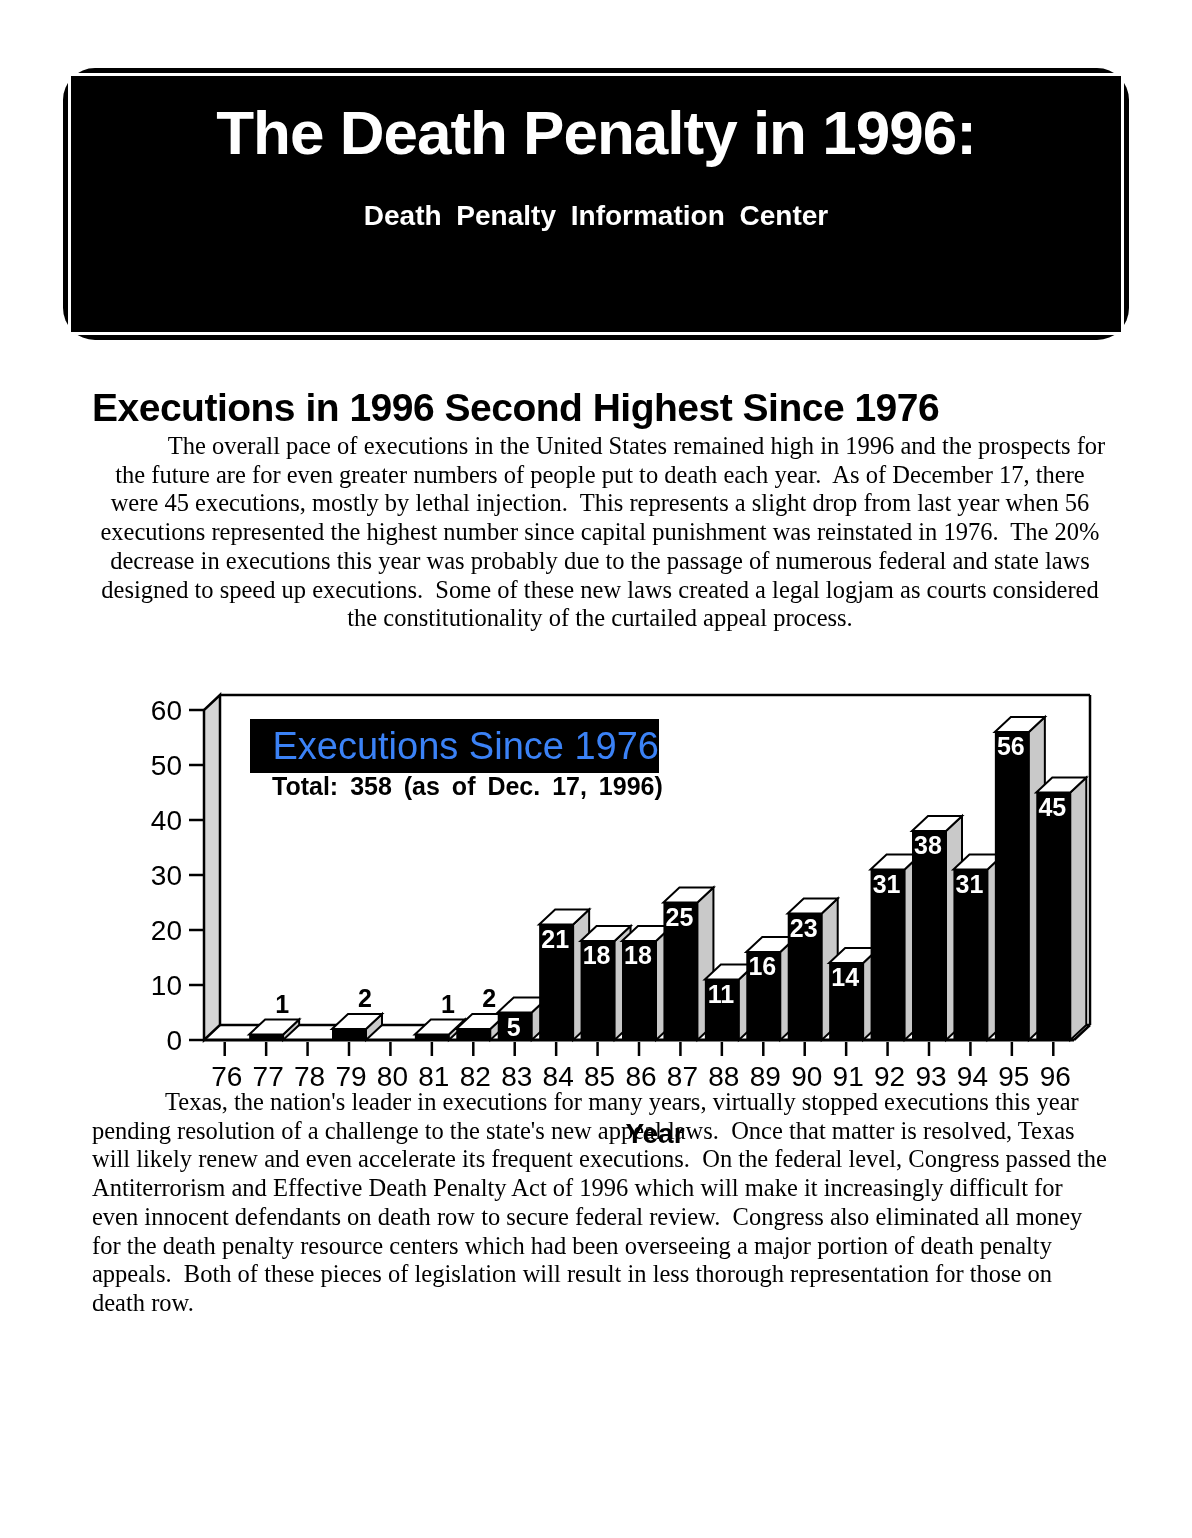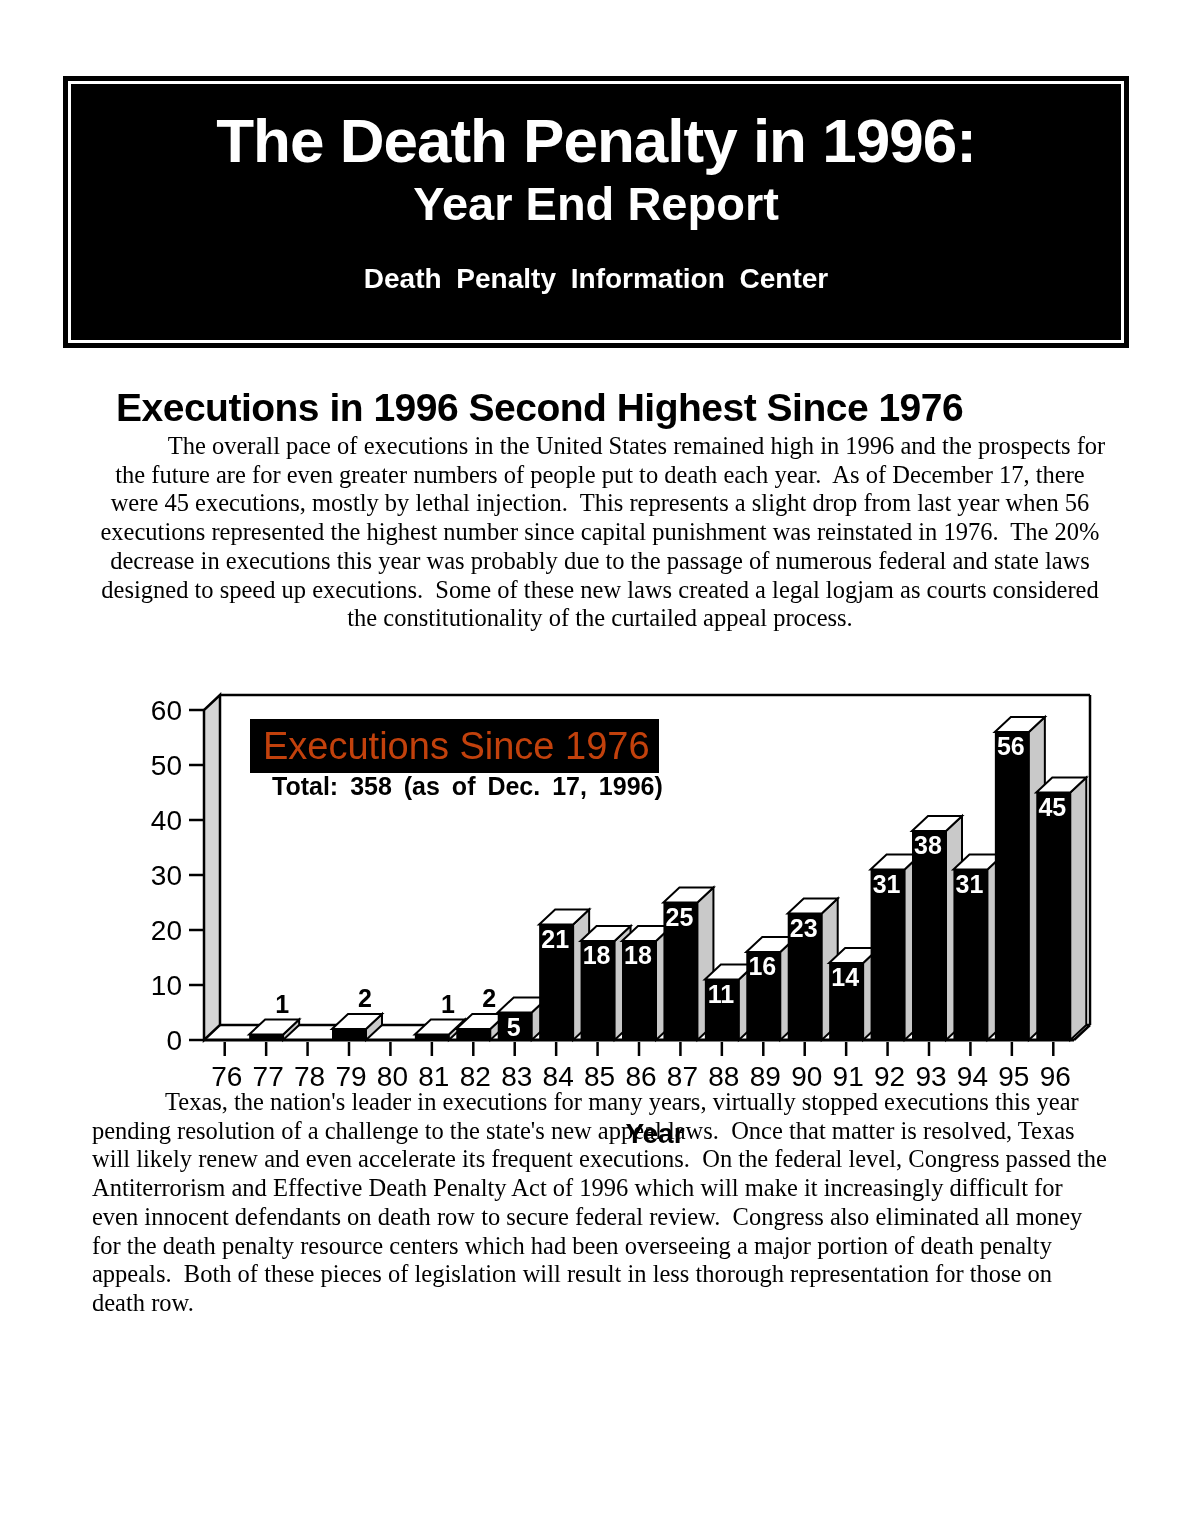--- a/index.html
+++ b/index.html
@@ -4,69 +4,68 @@
 <style>
   html,body{margin:0;padding:0;background:#fff;}
   body{
     width:1192px;height:1538px;position:relative;overflow:hidden;
     font-family:"Liberation Serif",serif;color:#000;
   }
   .abs{position:absolute;}
 
   
   .banner{
-    left:63px;top:76px;width:1066px;height:272px;
-    background:#000;box-sizing:border-box;padding:5px;
+    left:63px;top:68px;width:1066px;height:272px;
+    background:#000;box-sizing:border-box;padding:5px;border-radius:32px;
   }
   .banner-inner{
     width:100%;height:100%;box-sizing:border-box;
     border:3px solid #fff;background:#000;color:#fff;
     text-align:center;font-family:"Liberation Sans",sans-serif;
   }
   .banner-title1{font-size:62px;font-weight:bold;letter-spacing:-1px;line-height:1;margin-top:26px;}
   .banner-title2{font-size:47px;font-weight:bold;line-height:1;margin-top:8px;}
   .banner-org{font-size:28px;font-weight:bold;word-spacing:7px;line-height:1;margin-top:38px;}
   .banner-date{font-size:28px;font-weight:bold;word-spacing:7px;line-height:1;margin-top:6px;}
 
   
   .section-heading{
     left:92px;top:362px;width:1020px;
     font-family:"Liberation Sans",sans-serif;font-weight:bold;
-    font-size:39px;letter-spacing:-0.5px;line-height:1.05;margin-left:24px;
+    font-size:39px;letter-spacing:-0.5px;line-height:1.05;
   }
 
   
   .bodyblock{left:92px;width:1016px;font-size:24.5px;line-height:28.7px;}
   .bodyblock p{margin:0;text-indent:73px;white-space:pre-wrap;}
   .block1{top:432px;text-align:center;}
   .block2{top:1088px;}
 
   
   .chart-title-band{
     left:250px;top:719px;width:409px;height:54px;background:#000;
-    color:#c2410c;font-family:"Liberation Sans",sans-serif;font-size:38px;
-    line-height:54px;padding-left:13px;box-sizing:border-box;white-space:nowrap;
+    color:#3b82f6;font-family:"Liberation Sans",sans-serif;font-size:38px;
+    line-height:54px;padding-left:13px;box-sizing:border-box;white-space:nowrap;text-align:right;
   }
   .chart-subtitle{
     left:272px;top:772px;font-family:"Liberation Sans",sans-serif;
     font-weight:bold;font-size:25px;word-spacing:5px;white-space:nowrap;
   }
   .chart-xlabel{
     left:230px;top:1118px;width:850px;text-align:center;
     font-family:"Liberation Sans",sans-serif;font-weight:bold;font-size:28px;
   }
   svg.chart{left:0;top:0;pointer-events:none;}
 </style>
 </head>
 <body>
 
 <div class="abs banner">
   <div class="banner-inner">
     <div class="banner-title1">The Death Penalty in 1996:</div>
-    <div class="banner-title2">Year End Report</div>
     <div class="banner-org">Death Penalty Information Center</div>
   </div>
 </div>
 
 <h1 class="abs section-heading">Executions in 1996 Second Highest Since 1976</h1>
 
 <div class="abs bodyblock block1">
   <p>The overall pace of executions in the United States remained high in 1996 and the prospects for the future are for even greater numbers of people put to death each year.  As of December 17, there were 45 executions, mostly by lethal injection.  This represents a slight drop from last year when 56 executions represented the highest number since capital punishment was reinstated in 1976.  The 20% decrease in executions this year was probably due to the passage of numerous federal and state laws designed to speed up executions.  Some of these new laws created a legal logjam as courts considered the constitutionality of the curtailed appeal process.</p>
 </div>
 

